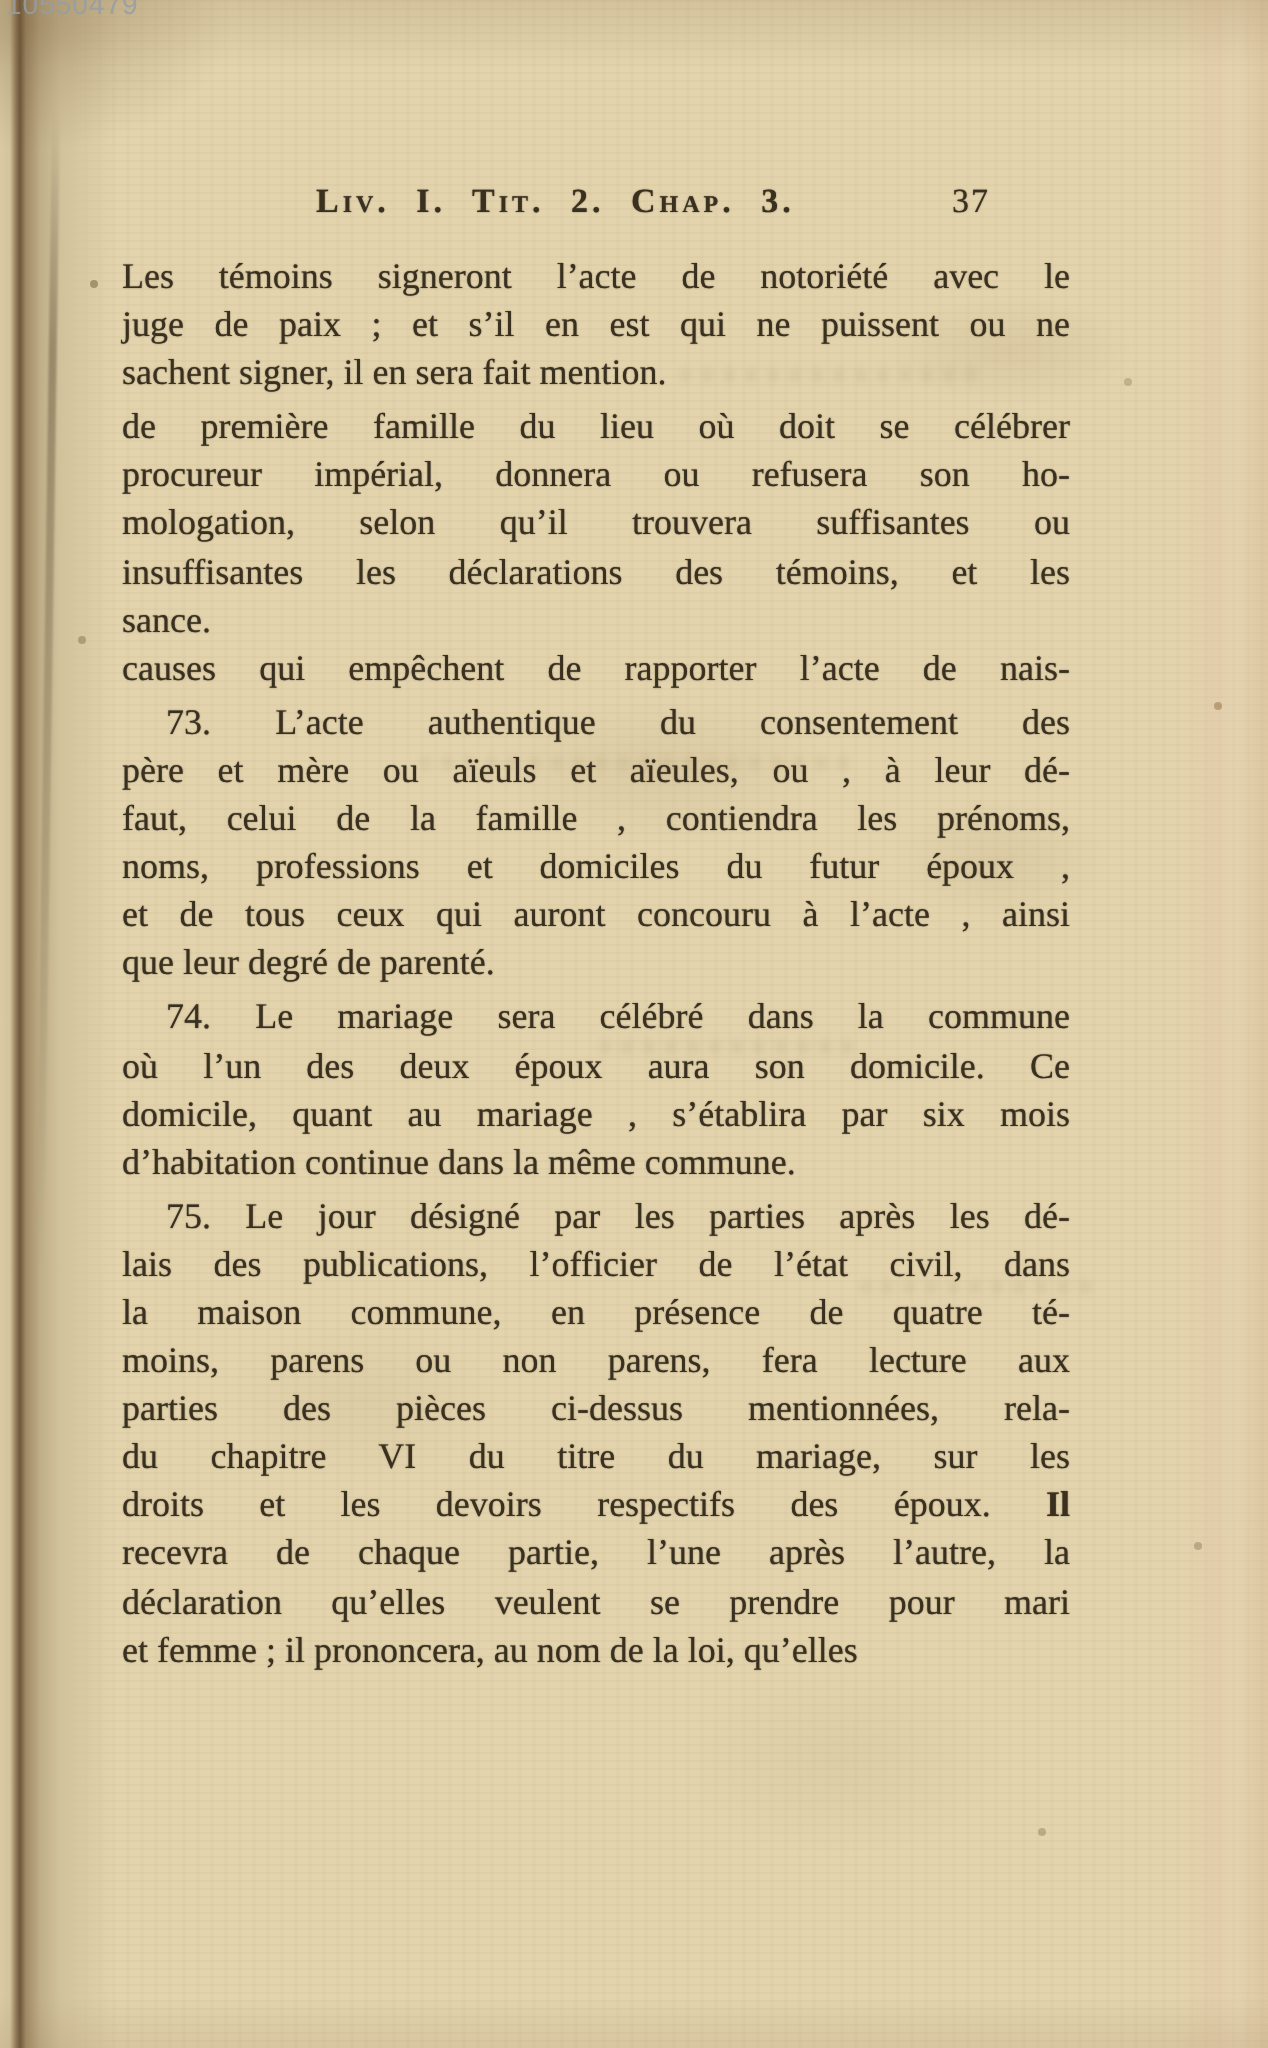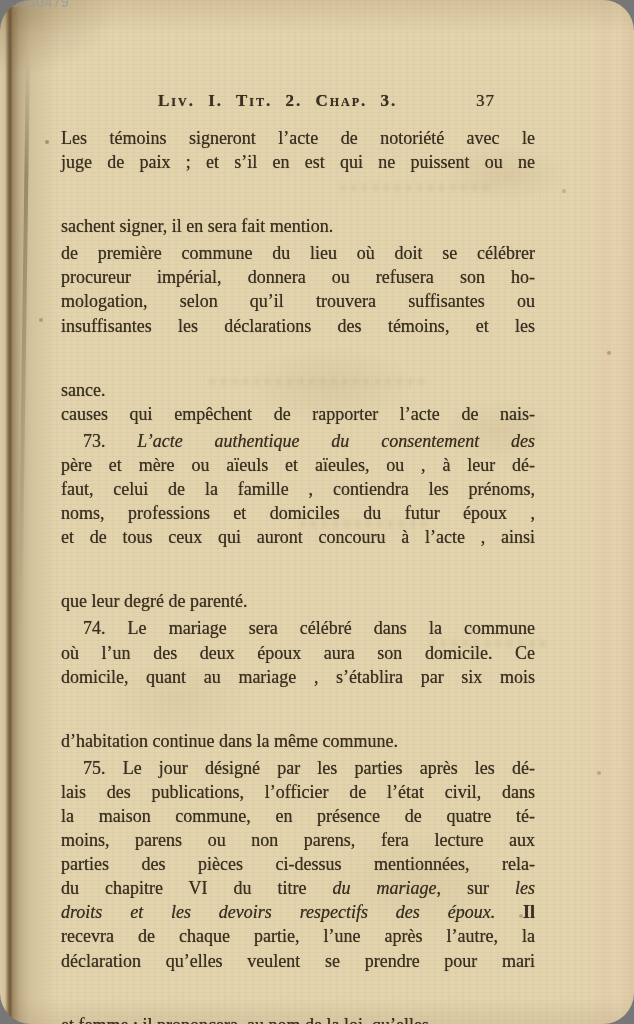--- a/index.html
+++ b/index.html
@@ -16,21 +16,20 @@
       linear-gradient(0deg, rgba(140,110,70,.14), rgba(140,110,70,0) 26px),
       linear-gradient(90deg, rgba(0,0,0,0) 590px, rgba(226,190,164,.28) 606px, rgba(233,205,180,.20) 618px, rgba(205,172,138,.30) 634px),
       radial-gradient(90px 40px at 505px 175px, rgba(150,118,68,.12), rgba(150,118,68,0) 70%),
       radial-gradient(120px 55px at 330px 385px, rgba(150,118,68,.10), rgba(150,118,68,0) 70%),
       radial-gradient(80px 45px at 500px 430px, rgba(150,118,68,.10), rgba(150,118,68,0) 70%),
       radial-gradient(100px 60px at 180px 700px, rgba(150,118,68,.08), rgba(150,118,68,0) 70%),
       radial-gradient(120px 70px at 420px 880px, rgba(150,118,68,.08), rgba(150,118,68,0) 70%),
       linear-gradient(90deg, #d9caa4 0px, #d3c49c 5px, #93795a 8px, #6c573b 10px, #a18a66 13px, #bfae88 20px, #d2c29c 30px, rgba(227,212,174,0) 58px),
       repeating-linear-gradient(180deg, rgba(120,95,55,.045) 0px, rgba(120,95,55,.045) 1px, rgba(0,0,0,0) 1px, rgba(0,0,0,0) 4px),
       repeating-linear-gradient(90deg, rgba(140,115,70,.03) 0px, rgba(140,115,70,.03) 2px, rgba(0,0,0,0) 2px, rgba(0,0,0,0) 7px);
-    border-radius: 31px;
   }
   .crease{
     position:absolute;left:22px;top:55px;width:4px;height:580px;
     background:linear-gradient(180deg, rgba(75,58,35,0), rgba(75,58,35,.38) 120px, rgba(75,58,35,.22) 320px, rgba(75,58,35,0));
     transform:rotate(.8deg);border-radius:2px;filter:blur(.6px);
   }
   .watermark{
     position:absolute;left:3px;top:-6px;
     font-family:"Liberation Sans","DejaVu Sans",sans-serif;
     font-size:14px;letter-spacing:.5px;
@@ -52,23 +51,23 @@
   .text-block{
     position:absolute;left:61px;top:126px;width:474px;
     font-size:18px;line-height:24.1px;
     text-shadow:0 0 .7px rgba(58,48,32,.8);
   }
   .para + .para{margin-top:3px;}
   .line{
     height:24.1px;overflow:visible;white-space:normal;
     text-align:justify;text-align-last:justify;
   }
-  .line.last{text-align-last:left;margin-top:40px;}
+  .line.last{text-align-last:left;}
   .line.indent{padding-left:22px;}
-  .i{font-style:italic;}
+  .i{}
   .b{font-weight:bold;}
   .ghost{
     position:absolute;height:7px;
     background:repeating-linear-gradient(90deg, rgba(125,100,55,.5) 0 5px, rgba(0,0,0,0) 5px 11px);
     filter:blur(2px);opacity:.22;border-radius:3px;
   }
   .g1{left:340px;top:184px;width:150px;}
   .g2{left:210px;top:378px;width:220px;}
   .g3{left:300px;top:520px;width:130px;}
   .g4{left:430px;top:640px;width:120px;}
@@ -99,21 +98,21 @@
   <div class="header-title">Liv. I. Tit. 2. Chap. 3.</div>
   <div class="page-number">37</div>
 
   <div class="text-block">
       <div class="para">
         <div class="line"><span>Les témoins signeront l’acte de notoriété avec le</span></div>
         <div class="line"><span>juge de paix ; et s’il en est qui ne puissent ou ne</span></div>
         <div class="line last"><span>sachent signer, il en sera fait mention.</span></div>
       </div>
       <div class="para">
-        <div class="line"><span>de première commune du lieu où doit se célébrer</span></div>
+        <div class="line"><span>de première famille du lieu où doit se célébrer</span></div>
         <div class="line"><span>procureur impérial, donnera ou refusera son ho-</span></div>
         <div class="line"><span>mologation, selon qu’il trouvera suffisantes ou</span></div>
         <div class="line"><span>insuffisantes les déclarations des témoins, et les</span></div>
         <div class="line last"><span>sance.</span></div>
         <div class="line"><span>causes qui empêchent de rapporter l’acte de nais-</span></div>
       </div>
       <div class="para">
         <div class="line indent"><span>73. </span><span class="i">L’acte authentique du consentement des</span></div>
         <div class="line"><span>père et mère ou aïeuls et aïeules, ou , à leur dé-</span></div>
         <div class="line"><span>faut, celui de la famille , contiendra les prénoms,</span></div>

